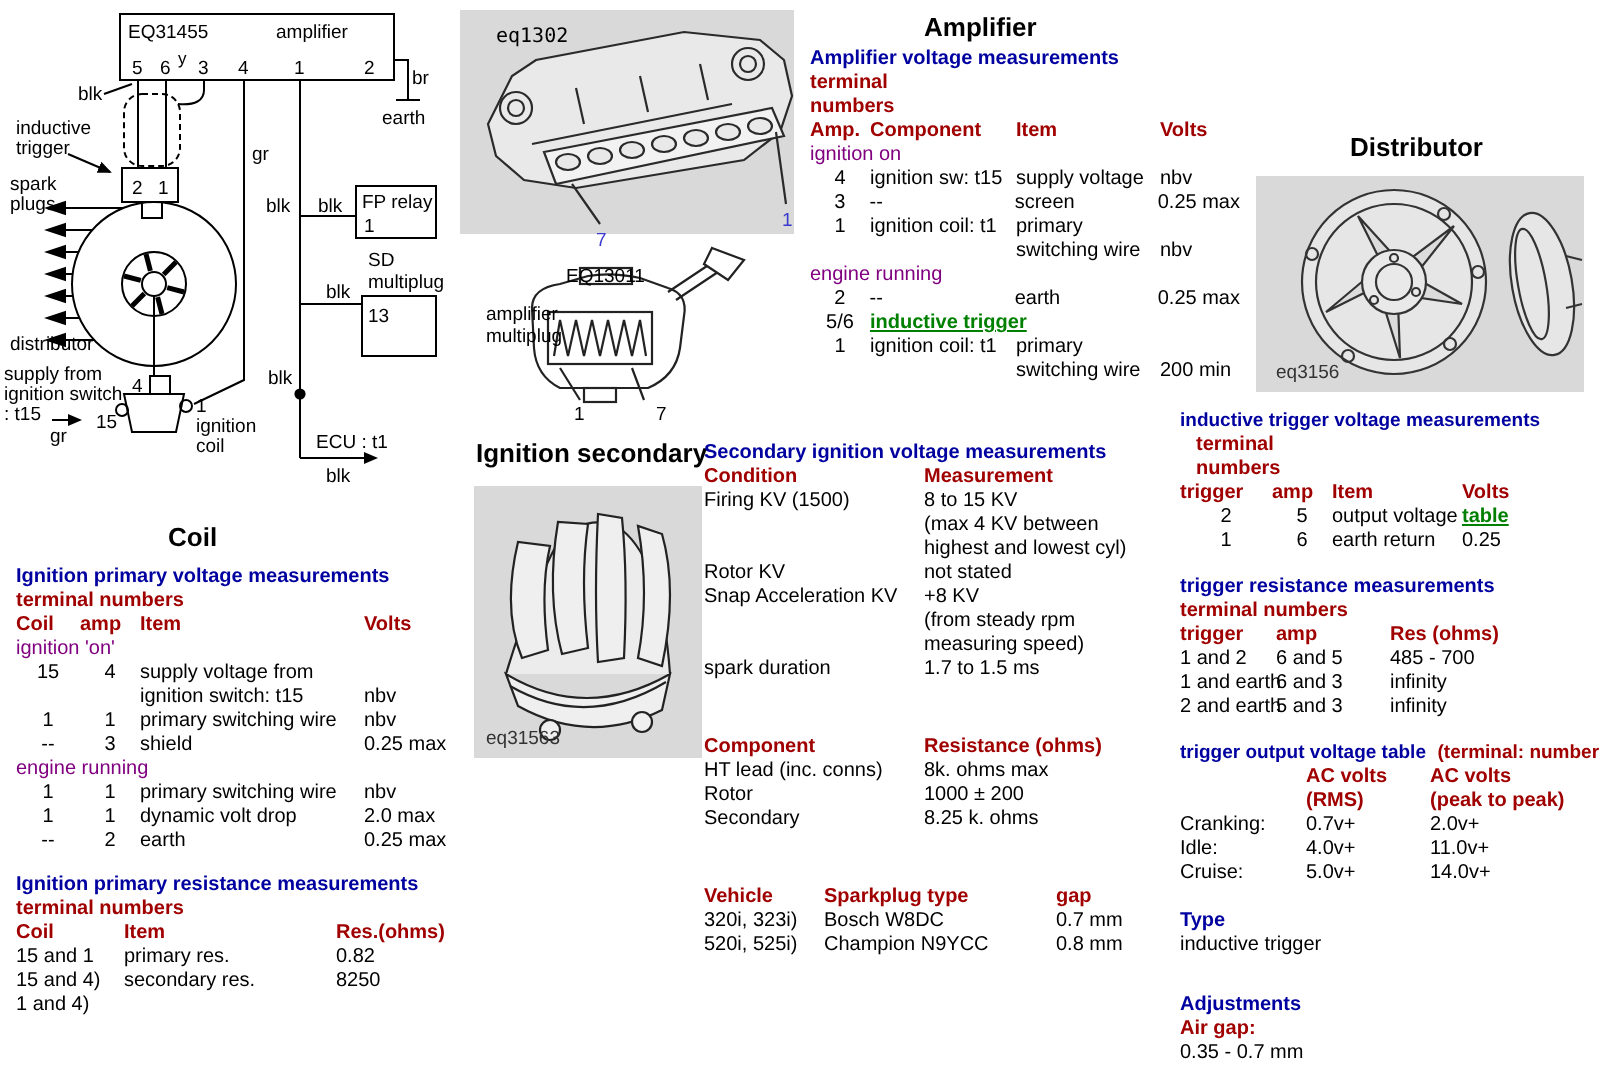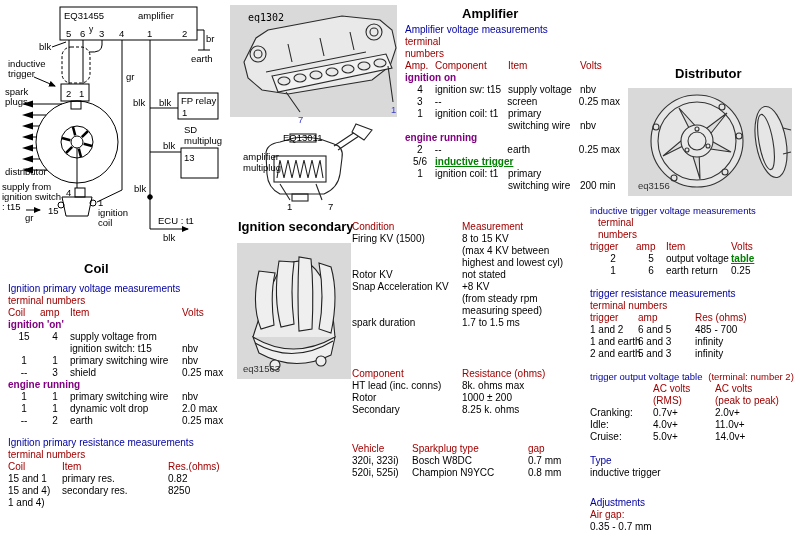--- a/index.html
+++ b/index.html
@@ -1,22 +1,22 @@
 <!DOCTYPE html>
 <html><head>
 <meta charset="utf-8">
 <style>
   html,body{margin:0;padding:0}
   body{width:800px;height:539px;background:#fff;position:relative;overflow:hidden;
        font-family:"Liberation Sans",sans-serif;font-size:10px;color:#000;-webkit-font-smoothing:antialiased}
   .abs{position:absolute}
   .h1{font-weight:bold;font-size:13px;white-space:nowrap}
-  .navy{color:#0000a0;font-weight:normal;white-space:nowrap}
-  .maroon{color:#a00000;font-weight:normal;white-space:nowrap}
-  .purple{color:#800080;font-weight:bold;white-space:nowrap}
+  .navy{color:#0000a0;font-weight:bold;white-space:nowrap}
+  .maroon{color:#a00000;font-weight:bold;white-space:nowrap}
+  .purple{color:#800080;font-weight:normal;white-space:nowrap}
   .glink{color:#008000;font-weight:bold;text-decoration:underline;cursor:pointer}
   .r{display:flex;height:12px;line-height:12px;white-space:nowrap}
   .ln{height:12px;line-height:12px}
   
   .k1{width:32px;text-align:center}.k1h{width:32px}.k2{width:30px;text-align:center}.k2h{width:30px}.k3{width:112px}.k4{flex:1}
   
   .q1{width:54px}.q2{width:106px}.q3{flex:1}
   
   .m1{width:30px;text-align:center}.m1h{width:30px}.m2{width:73px}.m3{width:72px}.m4{flex:1}
   
@@ -334,20 +334,21 @@
     </div>
   <div class="r">
       <span class="m1"></span>
       <span class="m2"></span>
       <span class="m3">switching wire</span>
       <span class="m4">200 min</span>
     </div>
 </div>
 
 <div class="abs" style="left:352px;top:221px;width:238px">
+  <div class="navy ln">Secondary ignition voltage measurements</div>
   <div class="r maroon">
     <span class="s1">Condition</span>
     <span class="s2">Measurement</span>
   </div>
   <div class="r">
       <span class="s1">Firing KV (1500)</span>
       <span class="s2">8 to 15 KV</span>
     </div>
   <div class="r">
       <span class="s1"></span>

